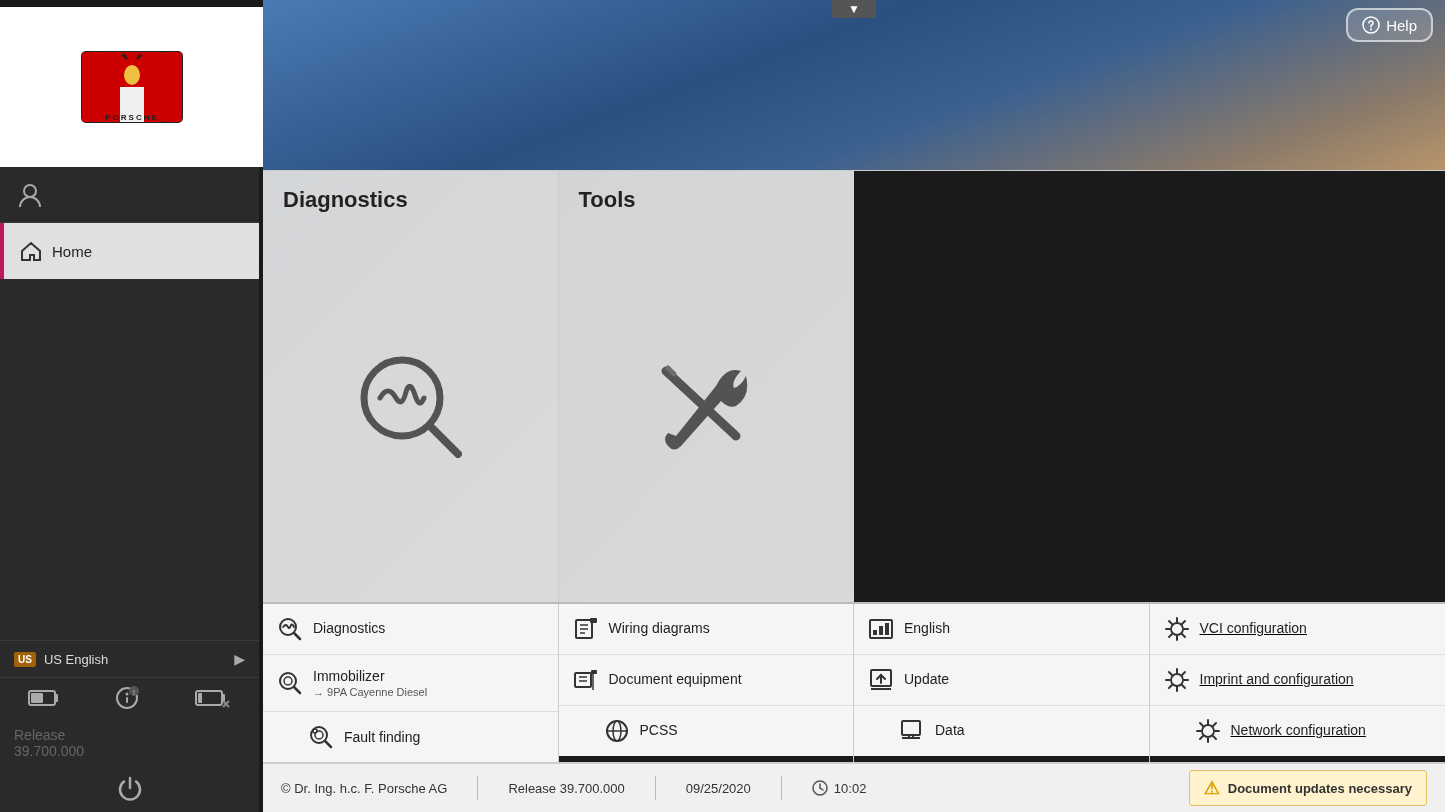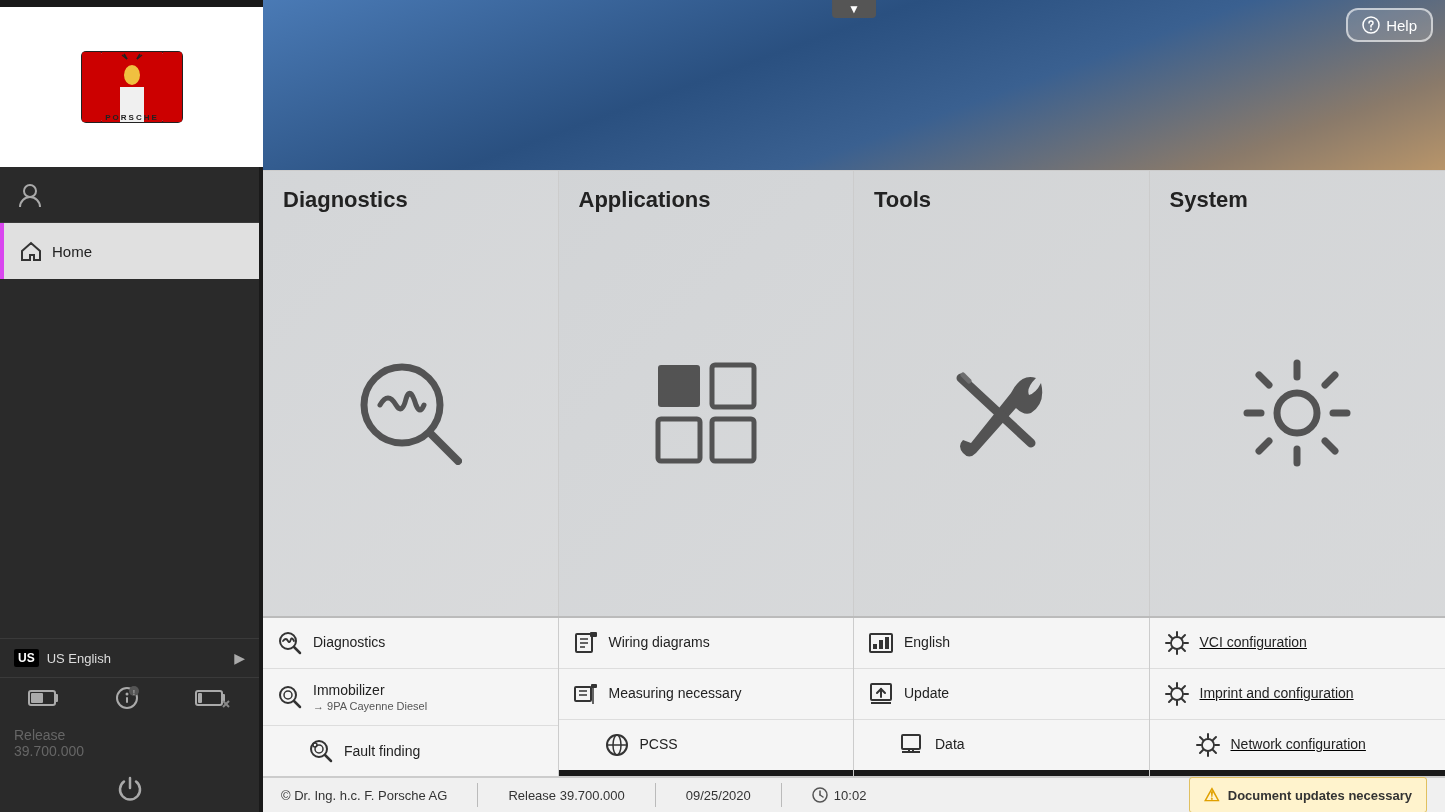--- a/index.html
+++ b/index.html
@@ -33,39 +33,39 @@
       display: flex;
       align-items: center;
       border-bottom: 1px solid #3a3a3a;
       height: 56px;
     }
     #home-item {
       display: flex;
       align-items: center;
       padding: 12px 16px;
       background: #e0e0e0;
-      border-left: 4px solid #d946ef;
+      border-left: 4px solid #be185d;
       cursor: pointer;
       height: 56px;
     }
     .home-icon-area { display: flex; align-items: center; gap: 10px; }
     .home-label { color: #222; font-size: 15px; font-weight: 500; }
 
     #sidebar-spacer { flex: 1; }
 
     #language-bar {
       padding: 10px 14px;
       display: flex;
       align-items: center;
       justify-content: space-between;
       border-top: 1px solid #3a3a3a;
       cursor: pointer;
     }
     .lang-left { display: flex; align-items: center; gap: 8px; }
-    .lang-flag { background: #000000; color: #fff; font-size: 12px; font-weight: bold; padding: 2px 4px; border-radius: 2px; }
+    .lang-flag { background: #a16207; color: #fff; font-size: 10px; font-weight: bold; padding: 2px 4px; border-radius: 2px; }
     .lang-text { color: #ddd; font-size: 13px; }
     .lang-arrow { color: #aaa; font-size: 14px; }
 
     #status-bar-sidebar {
       padding: 8px 0;
       display: flex;
       align-items: center;
       justify-content: space-around;
       border-top: 1px solid #3a3a3a;
     }
@@ -200,21 +200,21 @@
       color: #222;
       transition: background 0.15s;
     }
     .menu-item:last-child { border-bottom: none; padding-left: 45px; }
     .menu-item-icon { width: 26px; height: 26px; flex-shrink: 0; }
     .menu-item-text { line-height: 1.3; }
     .menu-item-sub { font-size: 11px; color: #555; }
 
     
     #footer {
-      height: 36px;
+      height: 50px;
       background: #f0f0f0;
       border-top: 2px solid #ccc;
       display: flex;
       align-items: center;
       padding: 0 18px;
       gap: 12px;
       flex-shrink: 0;
     }
     .footer-section {
       display: flex;
@@ -366,72 +366,37 @@
         <div class="cat-icon-area">
           <svg class="cat-icon-svg" viewBox="0 0 120 120" xmlns="http://www.w3.org/2000/svg">
             <circle cx="52" cy="52" r="38" stroke="#333" stroke-width="7" fill="none"></circle>
             <path d="M30 52 Q38 38 46 52 Q52 62 56 46 Q60 32 66 52 Q70 62 74 52" stroke="#333" stroke-width="5" fill="none" stroke-linecap="round" stroke-linejoin="round"></path>
             <line x1="80" y1="80" x2="108" y2="108" stroke="#333" stroke-width="8" stroke-linecap="round"></line>
           </svg>
         </div>
       </div>
     </div>
 
-    <div class="category-cell">
-      <div class="cat-bg" style="background: linear-gradient(135deg, #c0ccd8, #dde6ef);"></div>
-      <div class="cat-content">
-        <div class="cat-title">Applications</div>
-        <div class="cat-icon-area">
-          <svg class="cat-icon-svg" viewBox="0 0 120 120" xmlns="http://www.w3.org/2000/svg">
-            <rect x="12" y="12" width="42" height="42" rx="3" fill="#333"></rect>
-            <rect x="66" y="12" width="42" height="42" rx="3" fill="none" stroke="#333" stroke-width="5"></rect>
-            <rect x="12" y="66" width="42" height="42" rx="3" fill="none" stroke="#333" stroke-width="5"></rect>
-            <rect x="66" y="66" width="42" height="42" rx="3" fill="none" stroke="#333" stroke-width="5"></rect>
-          </svg>
-        </div>
-      </div>
-    </div>
 
     <div class="category-cell">
       <div class="cat-bg" style="background: linear-gradient(135deg, #c5cfd8, #dde5ec);"></div>
       <div class="cat-content">
         <div class="cat-title">Tools</div>
         <div class="cat-icon-area">
           <svg class="cat-icon-svg" viewBox="0 0 120 120" xmlns="http://www.w3.org/2000/svg">
 
             <path d="M30 90 L70 40 Q80 20 95 25 Q85 35 88 42 Q95 40 100 30 Q105 50 90 60 Q83 63 75 55 L35 100 Q28 107 22 100 Q16 93 22 87Z" fill="#333"></path>
 
             <line x1="90" y1="90" x2="20" y2="25" stroke="#333" stroke-width="9" stroke-linecap="round"></line>
             <line x1="22" y1="22" x2="28" y2="28" stroke="#555" stroke-width="5" stroke-linecap="round"></line>
           </svg>
         </div>
       </div>
     </div>
 
-    <div class="category-cell">
-      <div class="cat-bg" style="background: linear-gradient(135deg, #c8d2dc, #dde5ed);"></div>
-      <div class="cat-content">
-        <div class="cat-title">System</div>
-        <div class="cat-icon-area">
-          <svg class="cat-icon-svg" viewBox="0 0 120 120" xmlns="http://www.w3.org/2000/svg">
-            <circle cx="60" cy="60" r="20" fill="none" stroke="#333" stroke-width="7"></circle>
-            <g stroke="#333" stroke-width="7" stroke-linecap="round">
-              <line x1="60" y1="10" x2="60" y2="24"></line>
-              <line x1="60" y1="96" x2="60" y2="110"></line>
-              <line x1="10" y1="60" x2="24" y2="60"></line>
-              <line x1="96" y1="60" x2="110" y2="60"></line>
-              <line x1="22" y1="22" x2="32" y2="32"></line>
-              <line x1="88" y1="88" x2="98" y2="98"></line>
-              <line x1="98" y1="22" x2="88" y2="32"></line>
-              <line x1="32" y1="88" x2="22" y2="98"></line>
-            </g>
-          </svg>
-        </div>
-      </div>
-    </div>
   </div>
 
   <div id="menu-rows">
 
     <div class="menu-col">
       <div class="menu-item">
         <svg class="menu-item-icon" viewBox="0 0 26 26" xmlns="http://www.w3.org/2000/svg">
           <circle cx="11" cy="11" r="8" stroke="#333" stroke-width="2" fill="none"></circle>
           <path d="M6 11 Q9 7 11 11 Q12.5 14 14 9 Q15 7 17 11" stroke="#333" stroke-width="1.8" fill="none" stroke-linecap="round"></path>
           <line x1="17" y1="17" x2="23" y2="23" stroke="#333" stroke-width="2.5" stroke-linecap="round"></line>
@@ -472,21 +437,21 @@
         <span class="menu-item-text">Wiring diagrams</span>
       </div>
       <div class="menu-item">
         <svg class="menu-item-icon" viewBox="0 0 26 26" xmlns="http://www.w3.org/2000/svg">
           <rect x="2" y="6" width="16" height="14" rx="1" stroke="#333" stroke-width="2" fill="none"></rect>
           <line x1="6" y1="10" x2="14" y2="10" stroke="#333" stroke-width="1.5"></line>
           <line x1="6" y1="14" x2="14" y2="14" stroke="#333" stroke-width="1.5"></line>
           <rect x="18" y="3" width="6" height="4" rx="1" fill="#333"></rect>
           <line x1="20" y1="7" x2="20" y2="23" stroke="#333" stroke-width="1.5"></line>
         </svg>
-        <span class="menu-item-text">Measuring necessary</span>
+        <span class="menu-item-text">Document equipment</span>
       </div>
       <div class="menu-item">
         <svg class="menu-item-icon" viewBox="0 0 26 26" xmlns="http://www.w3.org/2000/svg">
           <circle cx="13" cy="13" r="10" stroke="#333" stroke-width="2" fill="none"></circle>
           <ellipse cx="13" cy="13" rx="4" ry="10" stroke="#333" stroke-width="1.5" fill="none"></ellipse>
           <line x1="3" y1="13" x2="23" y2="13" stroke="#333" stroke-width="1.5"></line>
         </svg>
         <span class="menu-item-text">PCSS</span>
       </div>
     </div>

